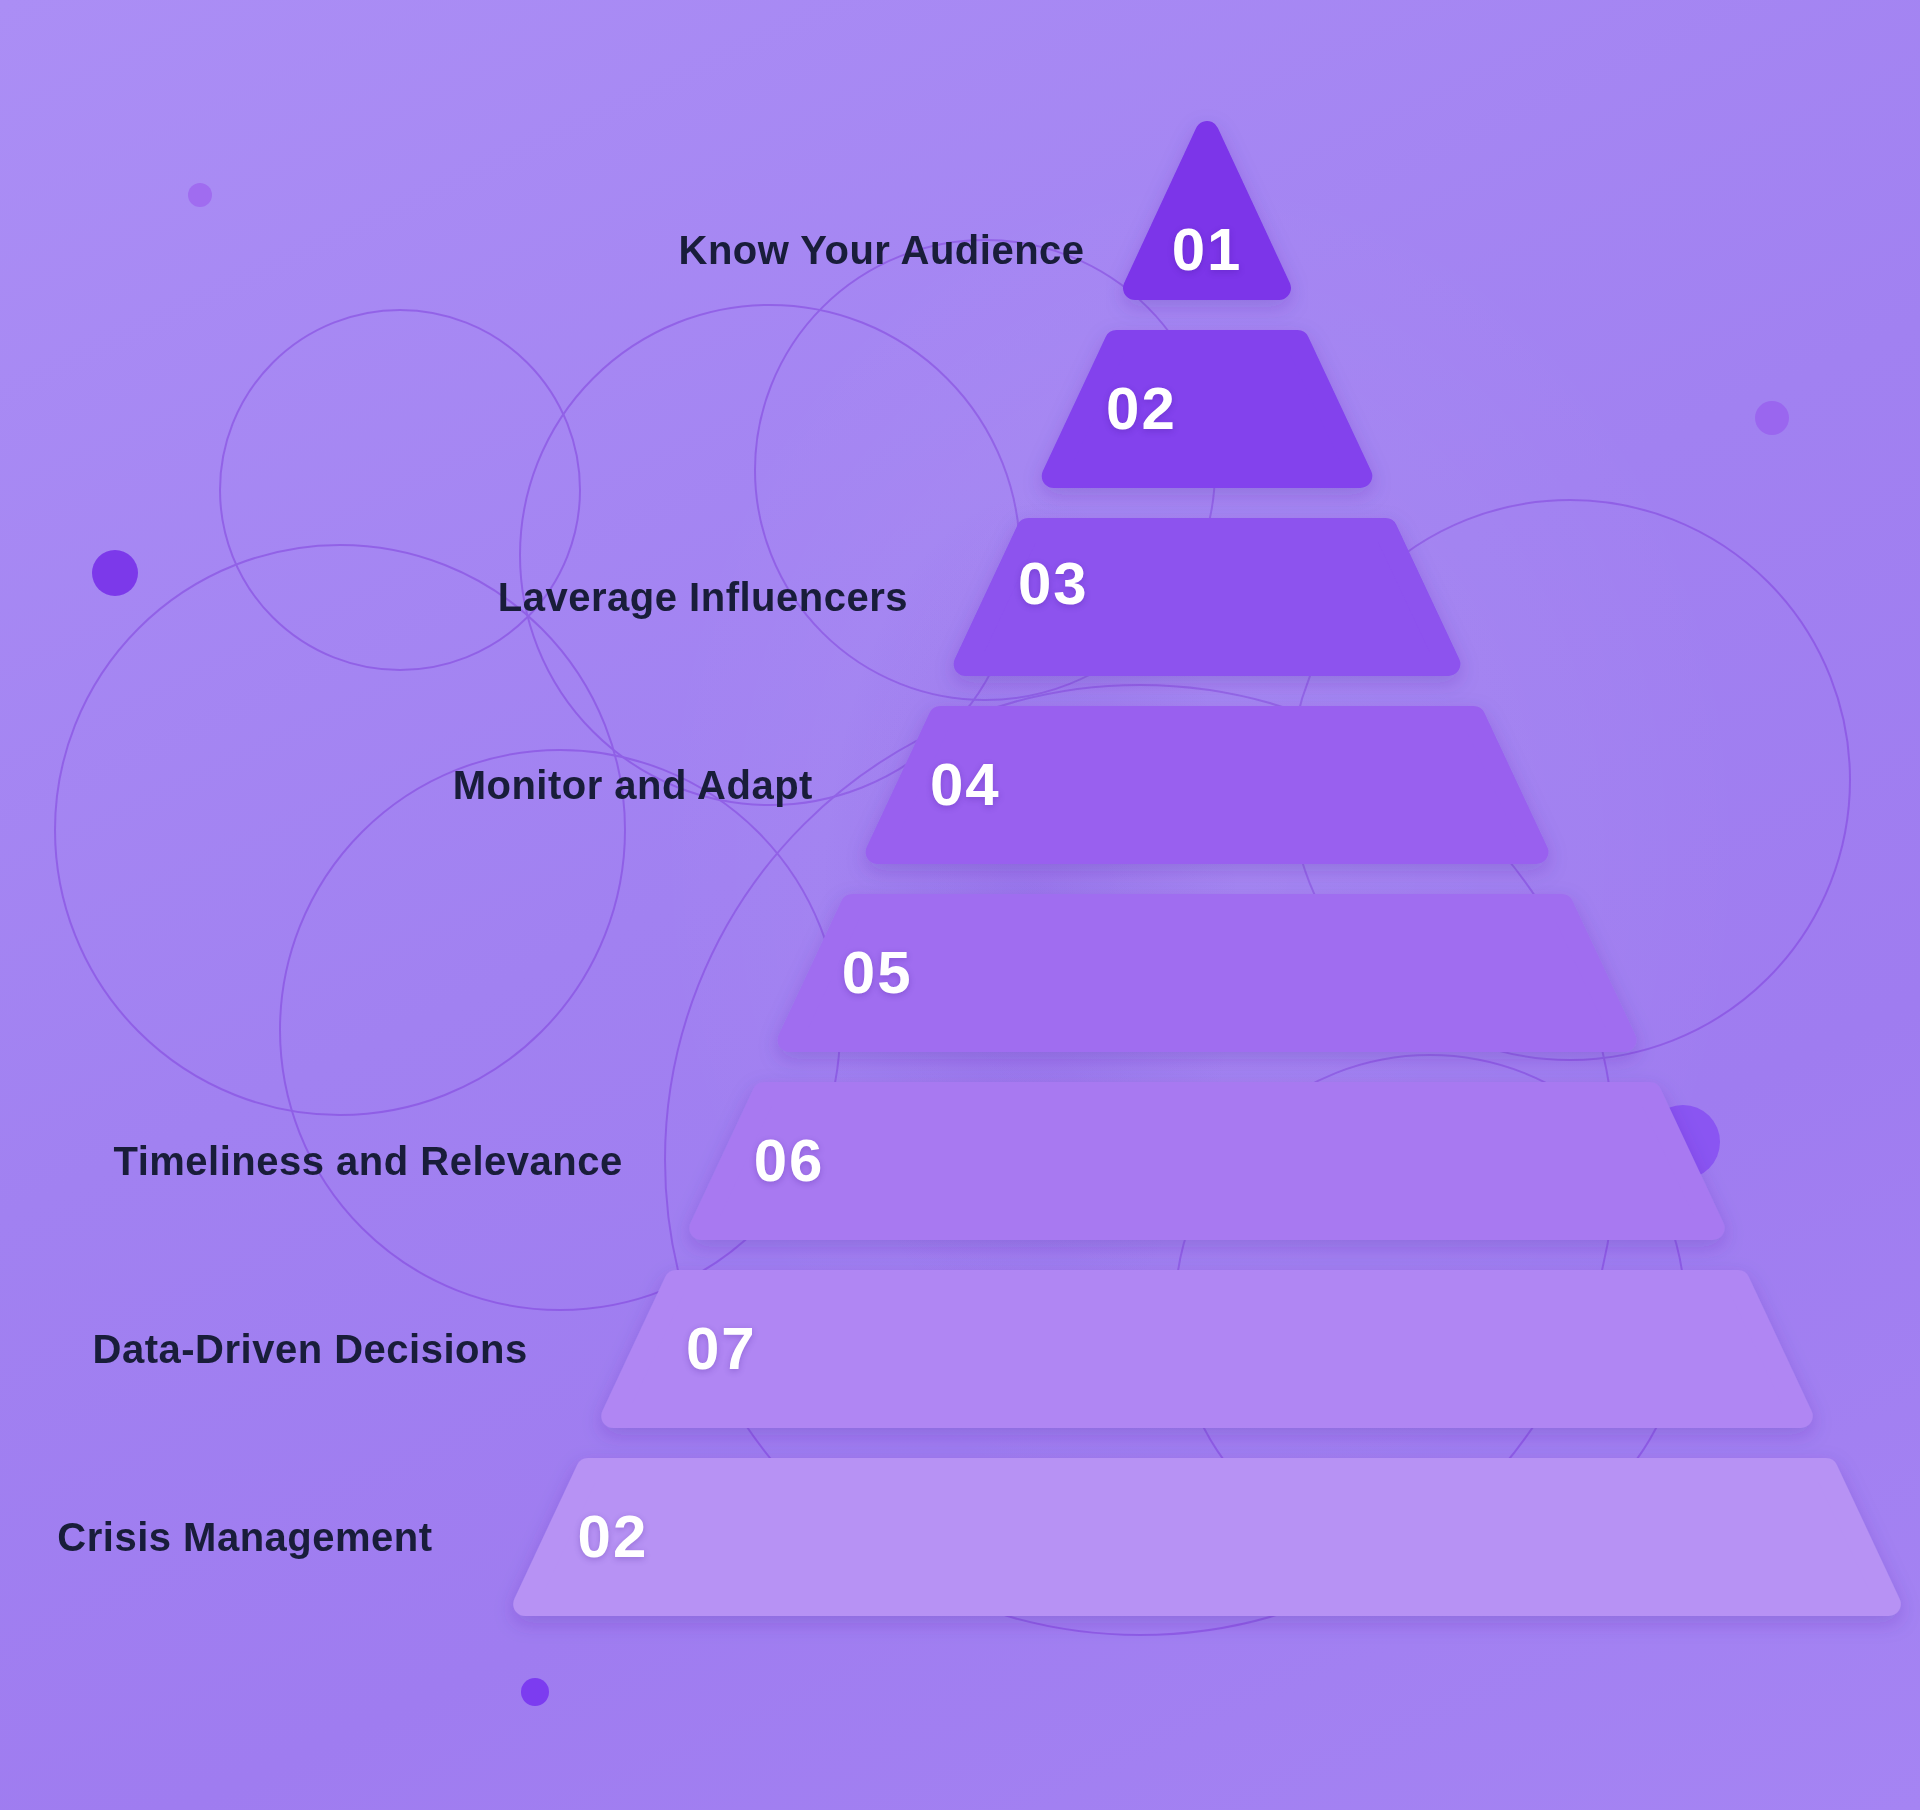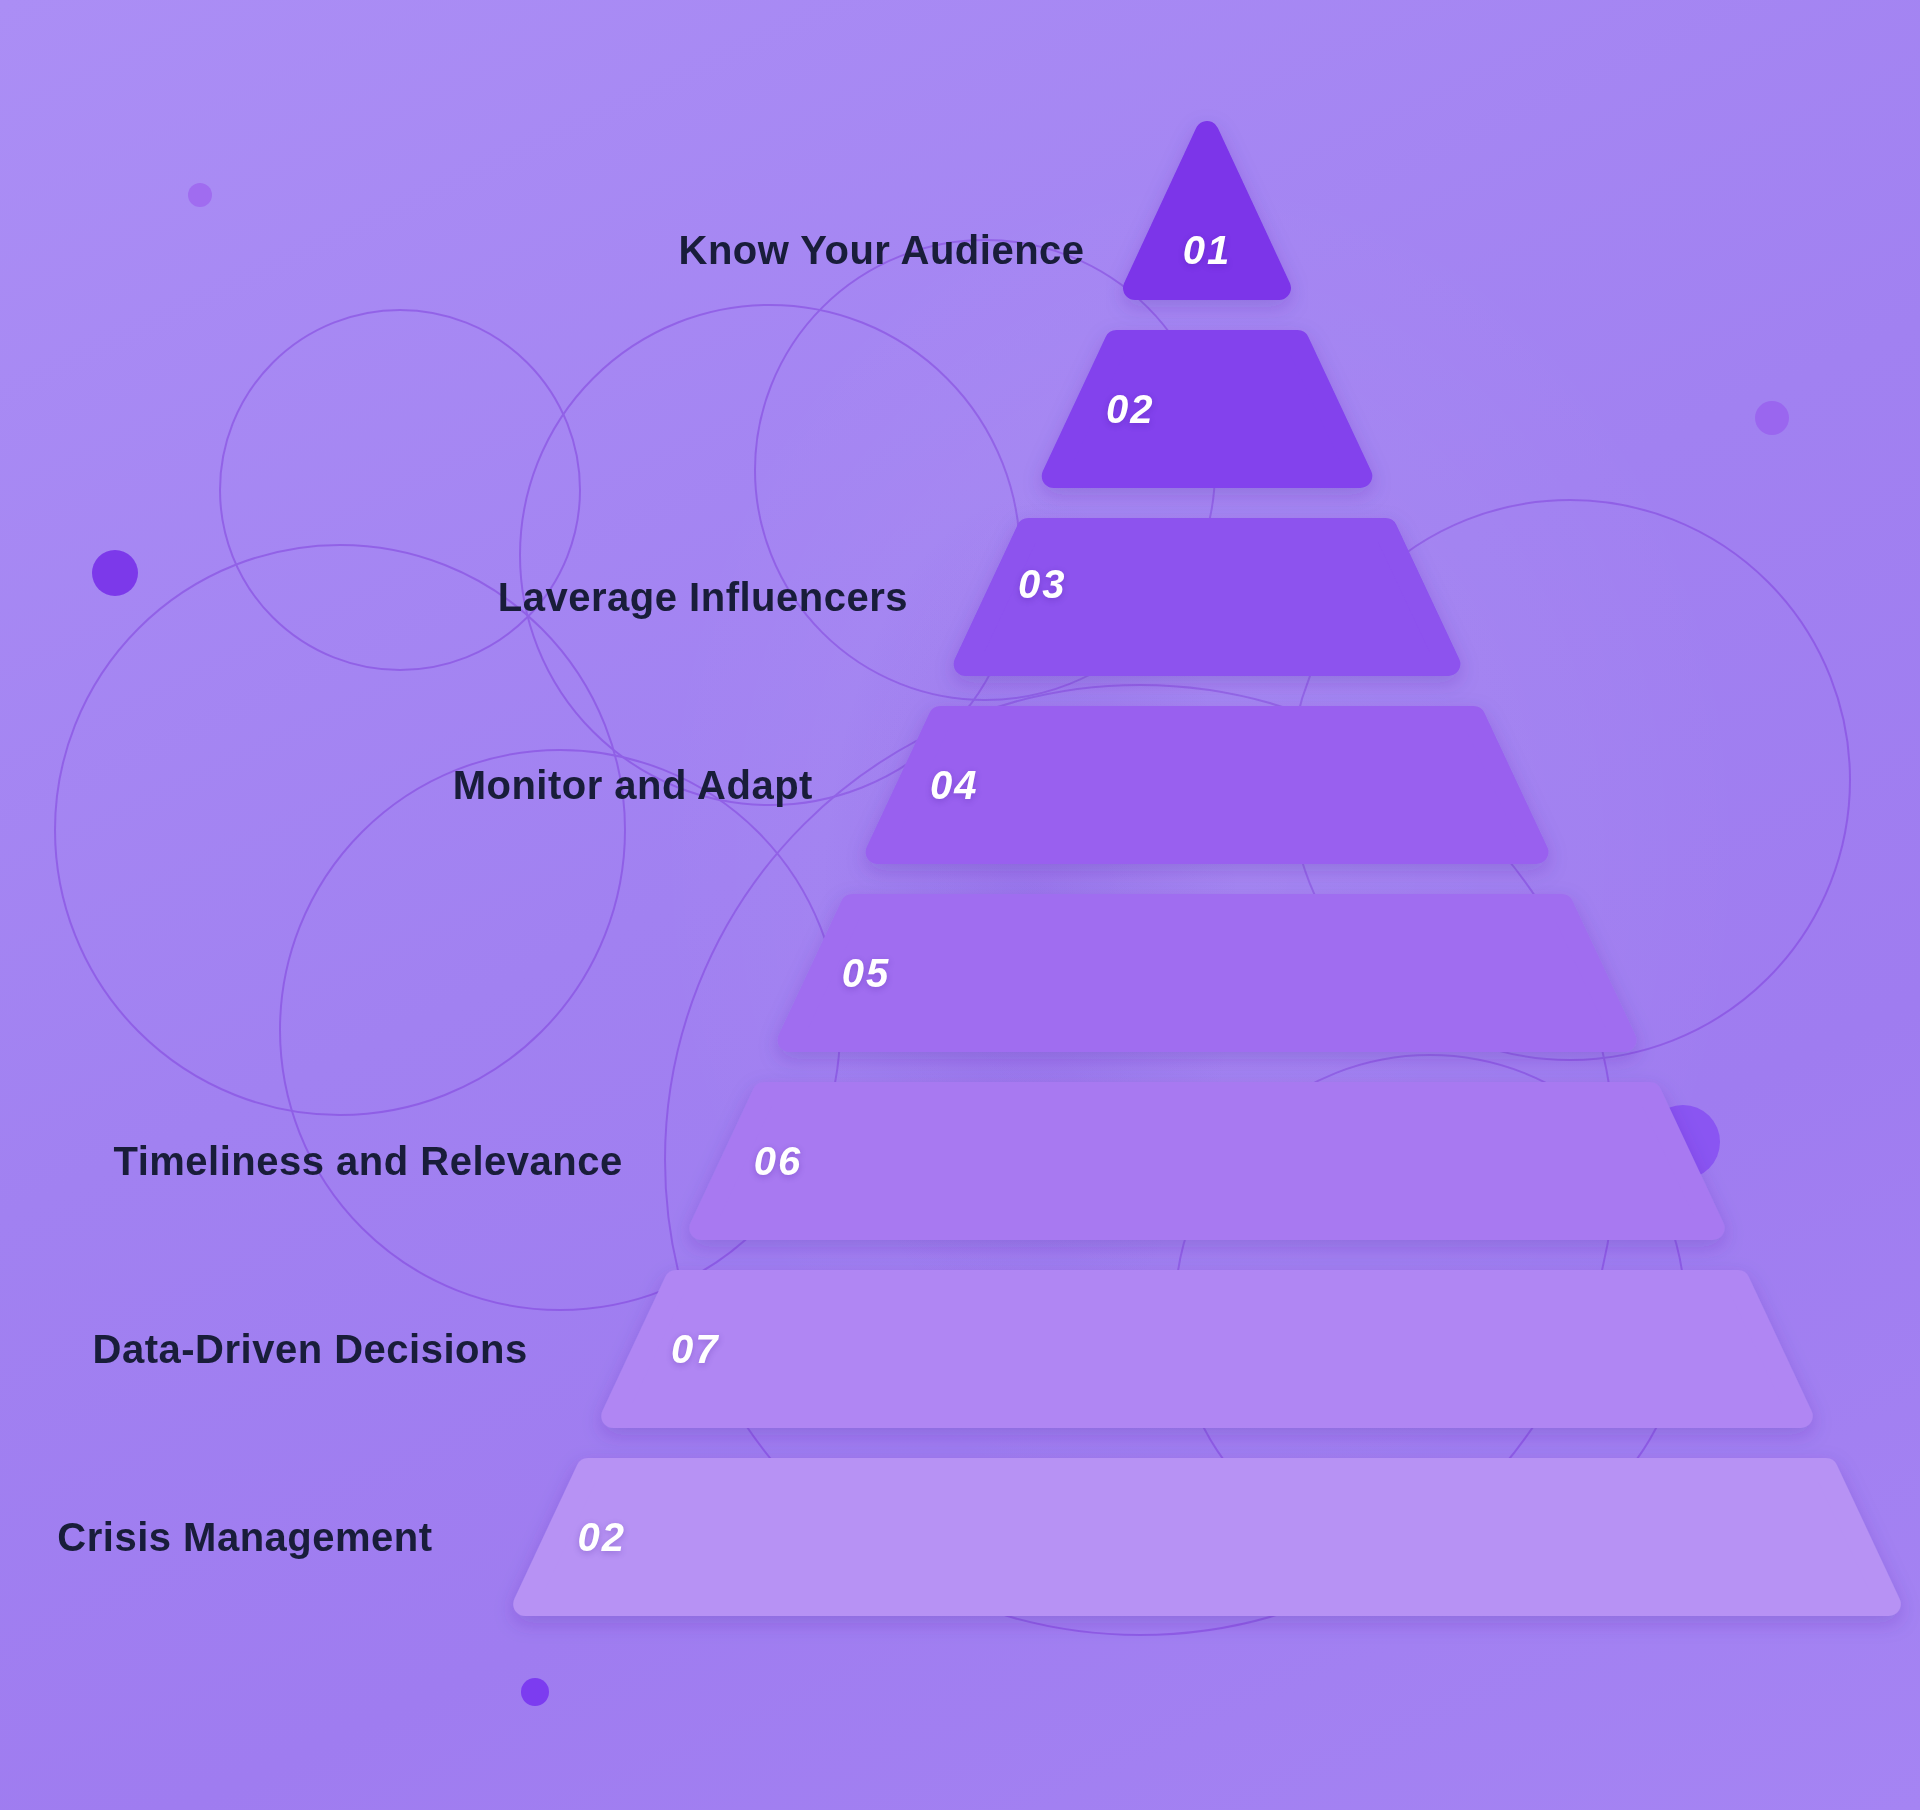--- a/index.html
+++ b/index.html
@@ -21,26 +21,25 @@
     font-weight:700;
     font-size:40px;
     line-height:60px;
     letter-spacing:0.5px;
     color:#191d3a;
     text-align:right;
   }
   .level-number{
     position:absolute;
     font-weight:700;
-    font-size:40px;
+    font-size:60px;
     line-height:60px;
     letter-spacing:2px;
     color:#ffffff;
     text-shadow:0 2px 6px rgba(60,20,140,.25);
-    font-style:italic;
   }
   .level-number.centered{width:96px;text-align:center;}
 </style>
 </head>
 <body>
 
 <div class="stage">
 
   <svg width="1920" height="1810" viewBox="0 0 1920 1810">
     <defs>
@@ -96,18 +95,18 @@
       <div class="level-number centered" style="top: 220px; left: 1159px;">01</div>
       <div class="level-label" style="top: 220px; right: 835.437px;">Know Your Audience</div>
       <div class="level-number" style="top: 379px; left: 1106.07px;">02</div>
       <div class="level-number" style="top: 554px; left: 1017.99px;">03</div>
       <div class="level-label" style="top: 567px; right: 1012.01px; margin-left: 16px;">Laverage Influencers</div>
       <div class="level-number" style="top: 755px; left: 929.916px;">04</div>
       <div class="level-label" style="top: 755px; right: 1107.08px;">Monitor and Adapt</div>
       <div class="level-number" style="top: 943px; left: 841.838px;">05</div>
       <div class="level-number" style="top: 1131px; left: 753.76px;">06</div>
       <div class="level-label" style="top: 1131px; right: 1297.24px;">Timeliness and Relevance</div>
-      <div class="level-number" style="top: 1319px; left: 671px;">07</div>
+      <div class="level-number" style="top: 1319px; left: 686px;">07</div>
       <div class="level-label" style="top: 1319px; right: 1392.32px;">Data-Driven Decisions</div>
       <div class="level-number" style="top: 1507px; left: 577.604px;">02</div>
       <div class="level-label" style="top: 1507px; right: 1487.4px;">Crisis Management</div>
     </div>
 </div>
 
 </body></html>

